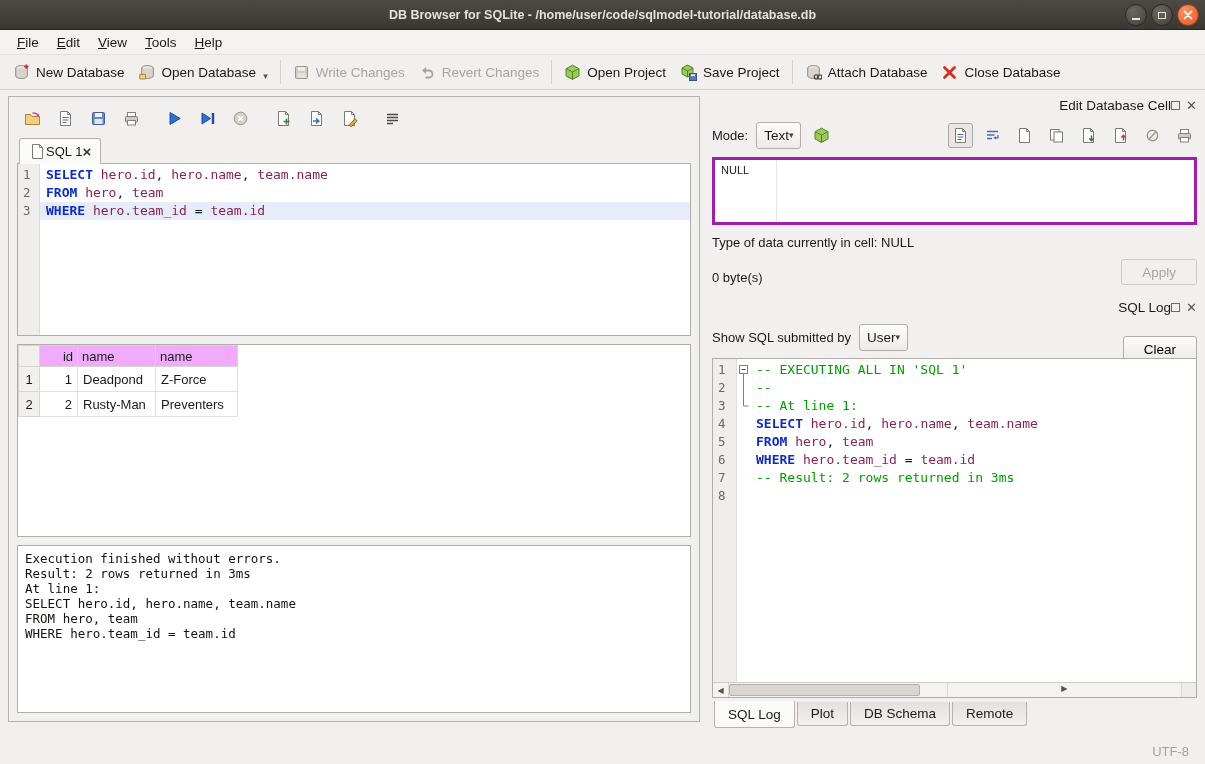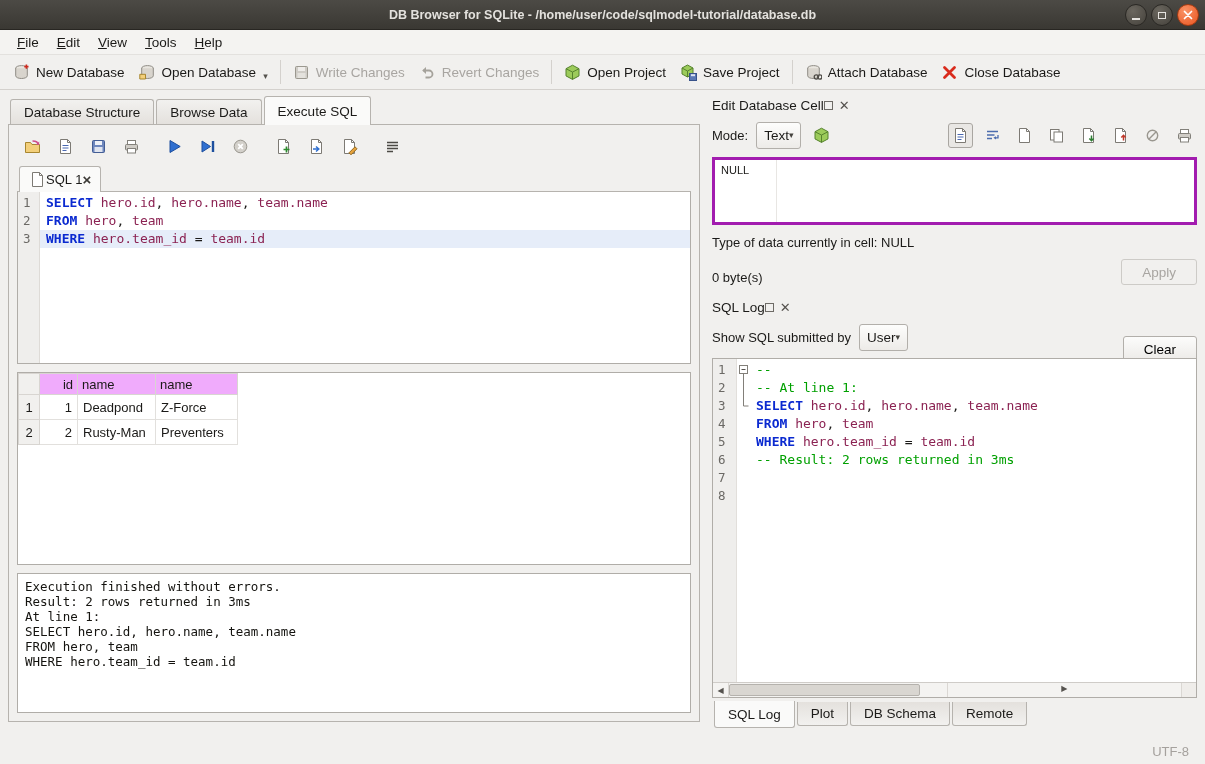--- a/index.html
+++ b/index.html
@@ -55,21 +55,21 @@
 .grid td{border:1px solid #e2e0dd;height:25px;padding:0 5px;background:#fff;}
 .grid .rownum{background:#f1f0ee;border:1px solid #d8d5d1;width:21px;text-align:center;padding:0 3px;}
 .grid .col-id{width:38px;text-align:right;}
 .grid .col-name1{width:78px;text-align:left;}
 .grid .col-name2{width:82px;text-align:left;}
 
 .output{flex:1;background:#fff;border:1px solid #b0ada8;margin-top:8px;padding:5px 7px;min-height:0;overflow:hidden;}
 .output pre{font-family:"DejaVu Sans Mono",monospace;font-size:12.5px;line-height:15px;color:#14130f;}
 
 .right{flex:1;display:flex;flex-direction:column;padding:4px 8px 8px 8px;min-width:0;}
-.dock-header{height:22px;flex:0 0 22px;display:flex;align-items:center;justify-content:flex-start;font-size:13.5px;}
+.dock-header{height:22px;flex:0 0 22px;display:flex;align-items:center;justify-content:flex-end;font-size:13.5px;}
 .dock-icons{display:flex;gap:6px;align-items:center;}
 .dock-float{width:9px;height:9px;border:1px solid #6e6b66;display:inline-block;}
 .dock-close{font-size:13px;color:#55524e;line-height:9px;font-weight:bold;}
 .mode-row{height:32px;flex:0 0 32px;display:flex;align-items:center;margin-top:3px;gap:8px;}
 .combo{display:inline-flex;align-items:center;height:27px;background:linear-gradient(#fdfdfc,#edebe8);border:1px solid #b2afaa;border-radius:3px;padding:0 7px;font-size:13.5px;white-space:nowrap;}
 .combo-arrow{font-size:9px;color:#44423e;}
 .iconbtn{width:25px;height:25px;display:flex;align-items:center;justify-content:center;background:none;border:1px solid transparent;border-radius:3px;}
 .iconbtn.active{border:1px solid #a9a6a1;background:#e9e7e4;}
 .cell-toolbar{display:flex;align-items:center;gap:7px;margin-left:auto;}
 .cell-editor{flex:0 0 68px;background:#fff;border:3px solid #a21caf;margin-top:6px;padding:4px 6px;font-size:11px;position:relative;}
@@ -209,25 +209,20 @@
           <path d="M3.5 3.5 13.5 13.5M13.5 3.5 3.5 13.5" stroke="#d92b1c" stroke-width="2.8" stroke-linecap="round"></path>
         </svg>
       </span>
     <span>Close Database</span>
   </div>
 </div>
 
 <div class="main">
 
   <div class="left">
-    <div class="main-tabs">
-      <div class="mtab">Database Structure</div>
-      <div class="mtab">Browse Data</div>
-      <div class="mtab active">Execute SQL</div>
-    </div>
     <div class="left-frame">
       <div class="sql-toolbar">
         <button class="sbtn">
             <span>
               <svg width="17" height="17" viewBox="0 0 17 17">
                 <path d="M1.5 4.5h5l1.5 2h7.5v8h-14z" fill="#f3cf7a" stroke="#a8862f"></path>
                 <path d="M8.5 3c3 0 5.5 1 5.5 3.5" fill="none" stroke="#cf4f8a" stroke-width="1.6"></path>
                 <path d="M11.8 6.8h3.4V3.4z" fill="#cf4f8a"></path>
               </svg>
             </span>
@@ -529,20 +524,21 @@
                 <line x1="6.5" y1="9" x2="11.5" y2="9" stroke="#827f79"></line>
               </svg>
             </div>
             <div style="height: 18px;"></div>
             <div style="height: 18px;"></div>
             <div style="height: 18px;"></div>
             <div style="height: 18px;"></div>
             <div style="height: 18px;"></div>
           </div>
         <div class="log-code" id="log-code">
+            <div class="code-line"><span class="tok-c">-- EXECUTING ALL IN 'SQL 1'</span></div>
             <div class="code-line"><span class="tok-c">--</span></div>
             <div class="code-line"><span class="tok-c">-- At line 1:</span></div>
             <div class="code-line"><span class="tok-k">SELECT</span> <span class="tok-i">hero.id</span>, <span class="tok-i">hero.name</span>, <span class="tok-i">team.name</span></div>
             <div class="code-line"><span class="tok-k">FROM</span> <span class="tok-i">hero</span>, <span class="tok-i">team</span></div>
             <div class="code-line"><span class="tok-k">WHERE</span> <span class="tok-i">hero.team_id</span> = <span class="tok-i">team.id</span></div>
             <div class="code-line"><span class="tok-c">-- Result: 2 rows returned in 3ms</span></div>
             <div class="code-line">&nbsp;</div>
           </div>
       </div>
       <div class="hscroll">

